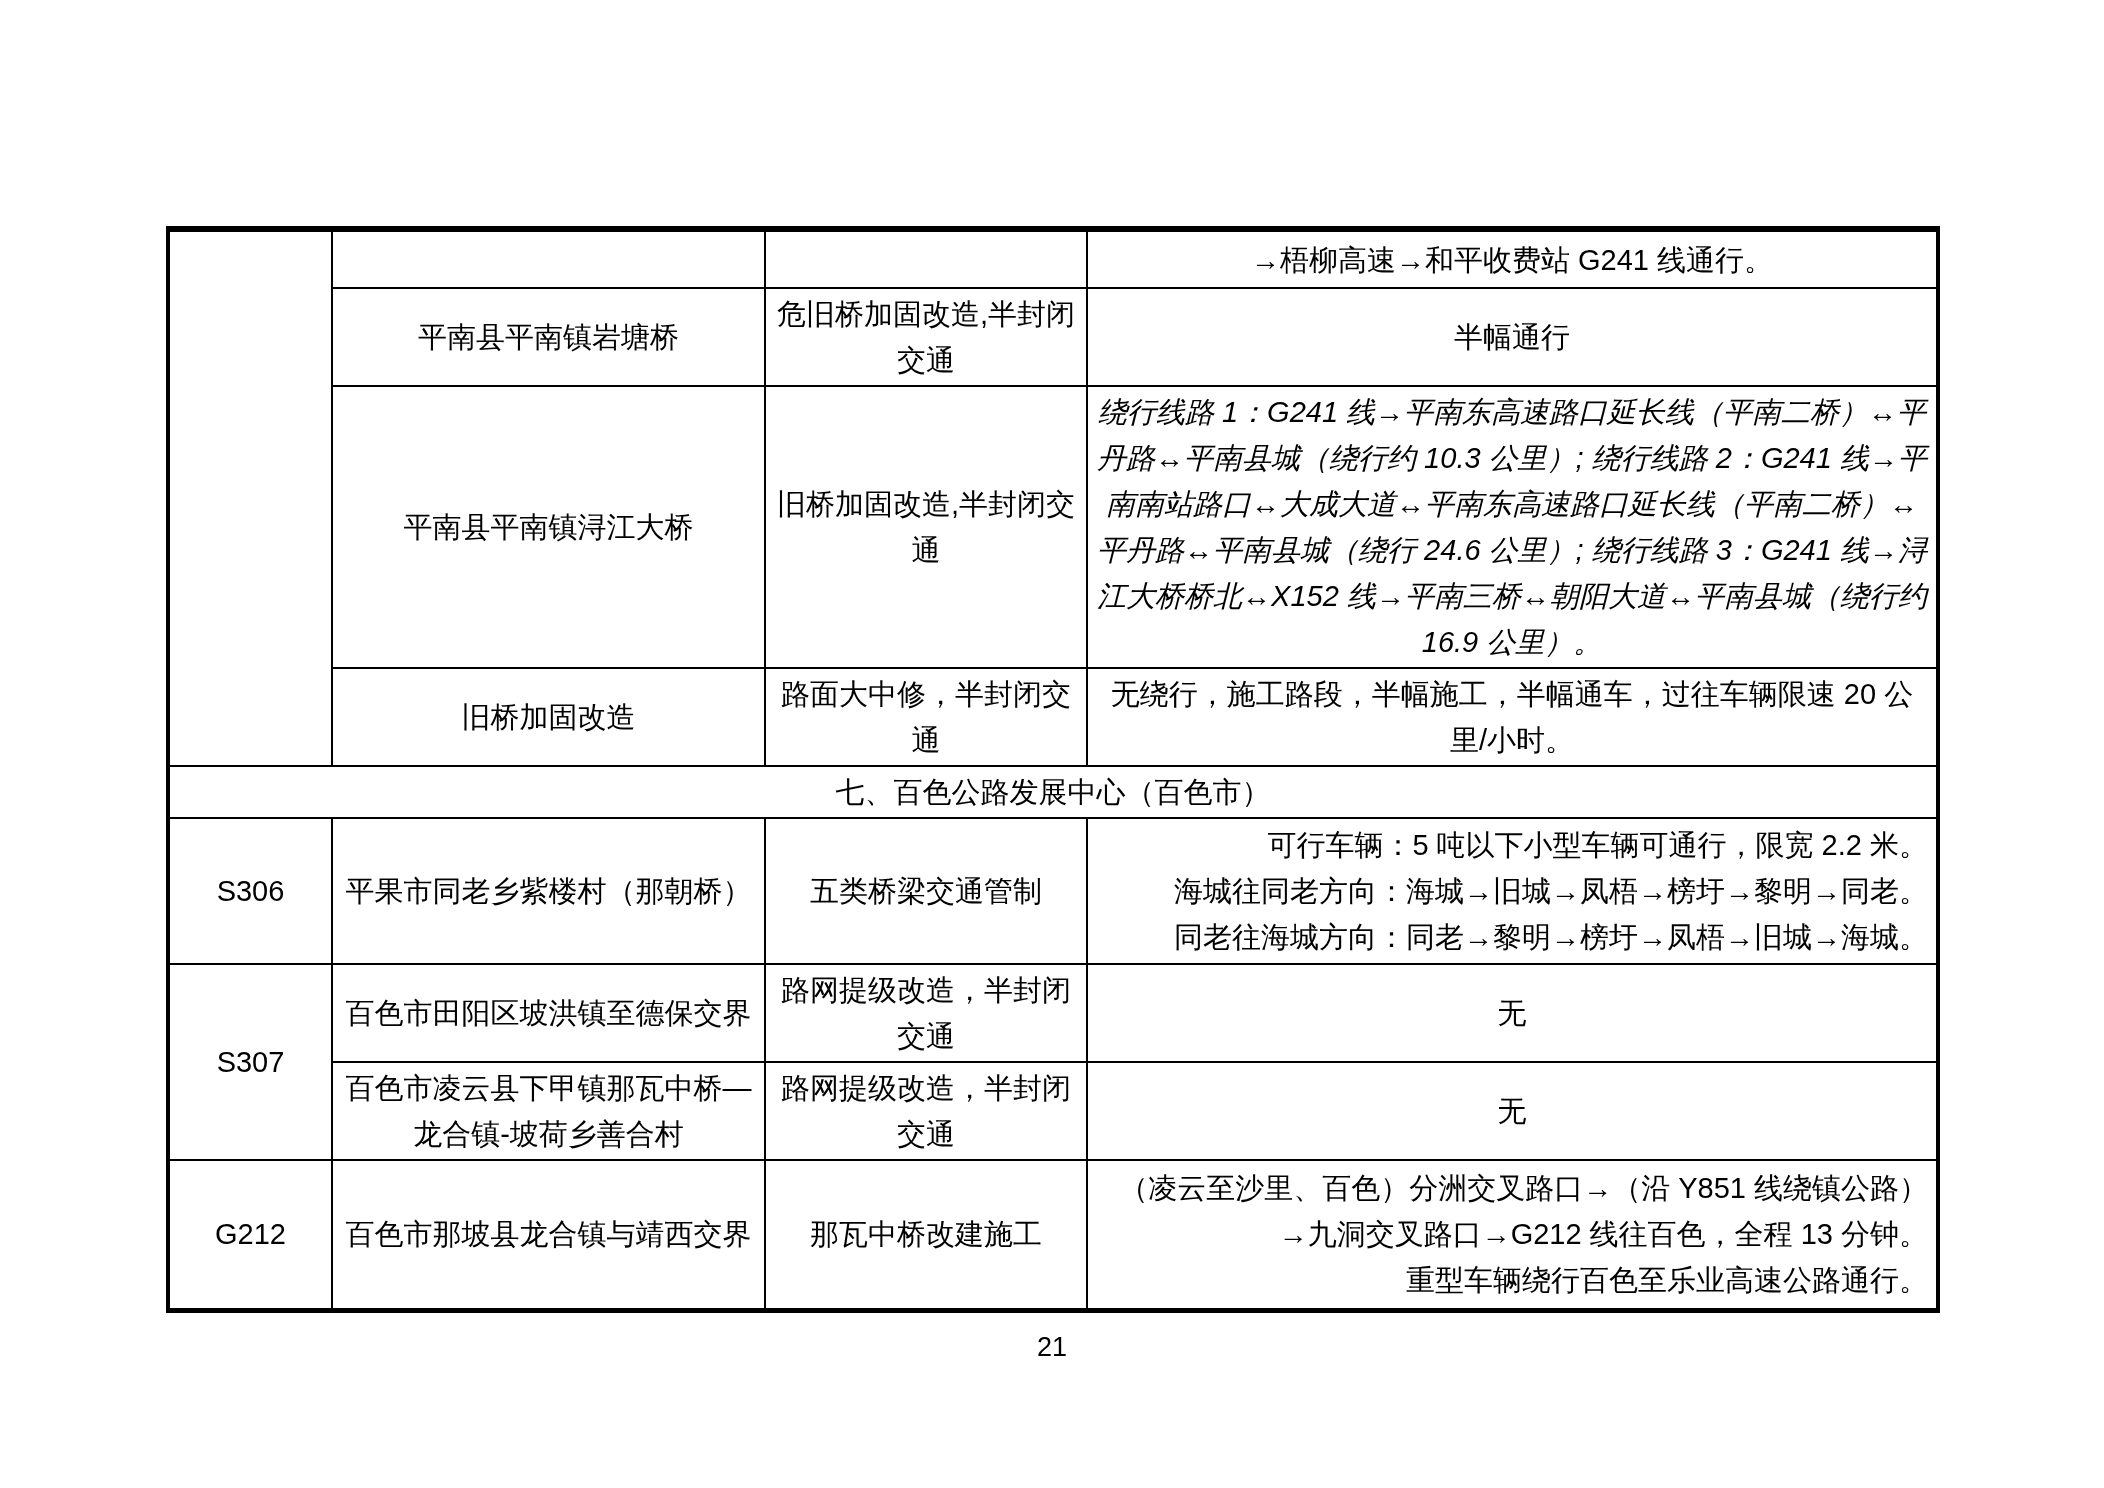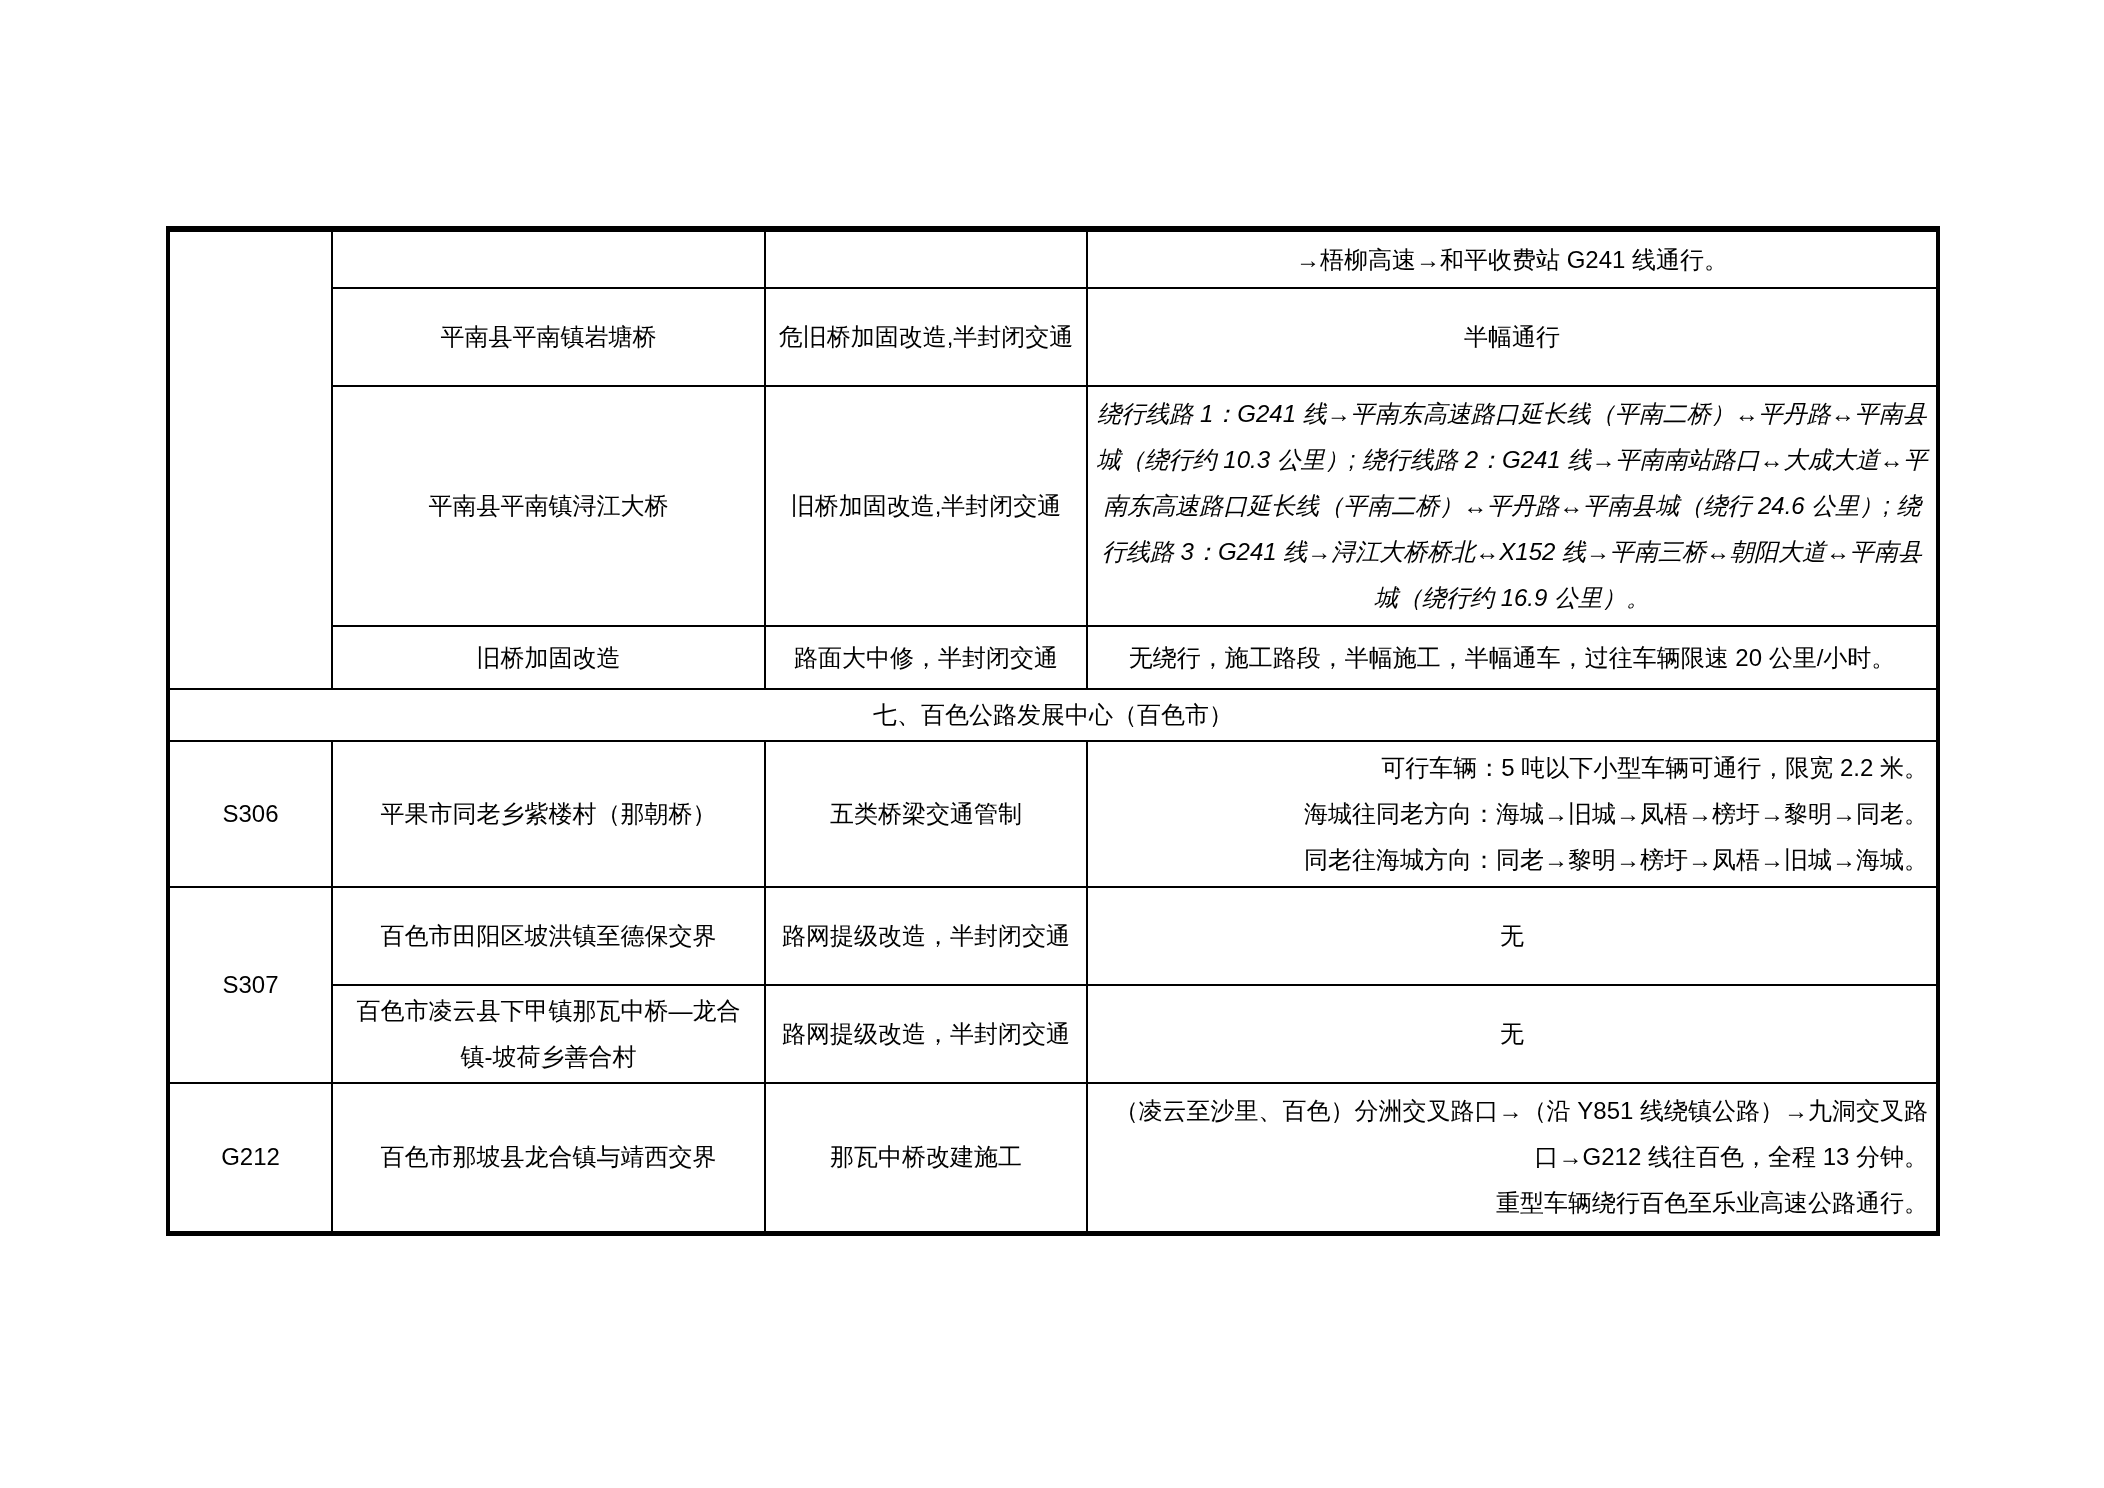--- a/index.html
+++ b/index.html
@@ -17,21 +17,21 @@
   }
   table.traffic{
     position:absolute;
     left:166px;top:226px;
     width:1770px;
     border-collapse:collapse;
     table-layout:fixed;
     border:4px solid #000;
     border-top-width:6px;
     border-bottom-width:5px;
-    font-size:24px;
+    font-size:29px;
     line-height:46px;
     color:#000;
   }
   table.traffic td{
     border:2px solid #000;
     padding:2px 8px;
     text-align:center;
     vertical-align:middle;
     overflow:hidden;
   }
@@ -119,14 +119,15 @@
       <td>百色市那坡县龙合镇与靖西交界</td>
       <td>那瓦中桥改建施工</td>
       <td class="al">
         <div class="line">（凌云至沙里、百色）分洲交叉路口→（沿 Y851 线绕镇公路）→九洞交叉路口→G212 线往百色，全程 13 分钟。</div>
         <div class="line">重型车辆绕行百色至乐业高速公路通行。</div>
       </td>
     </tr>
   </tbody>
     </table>
 
+  <div class="pagenum">21</div>
 
 </div>
 
 </body></html>

